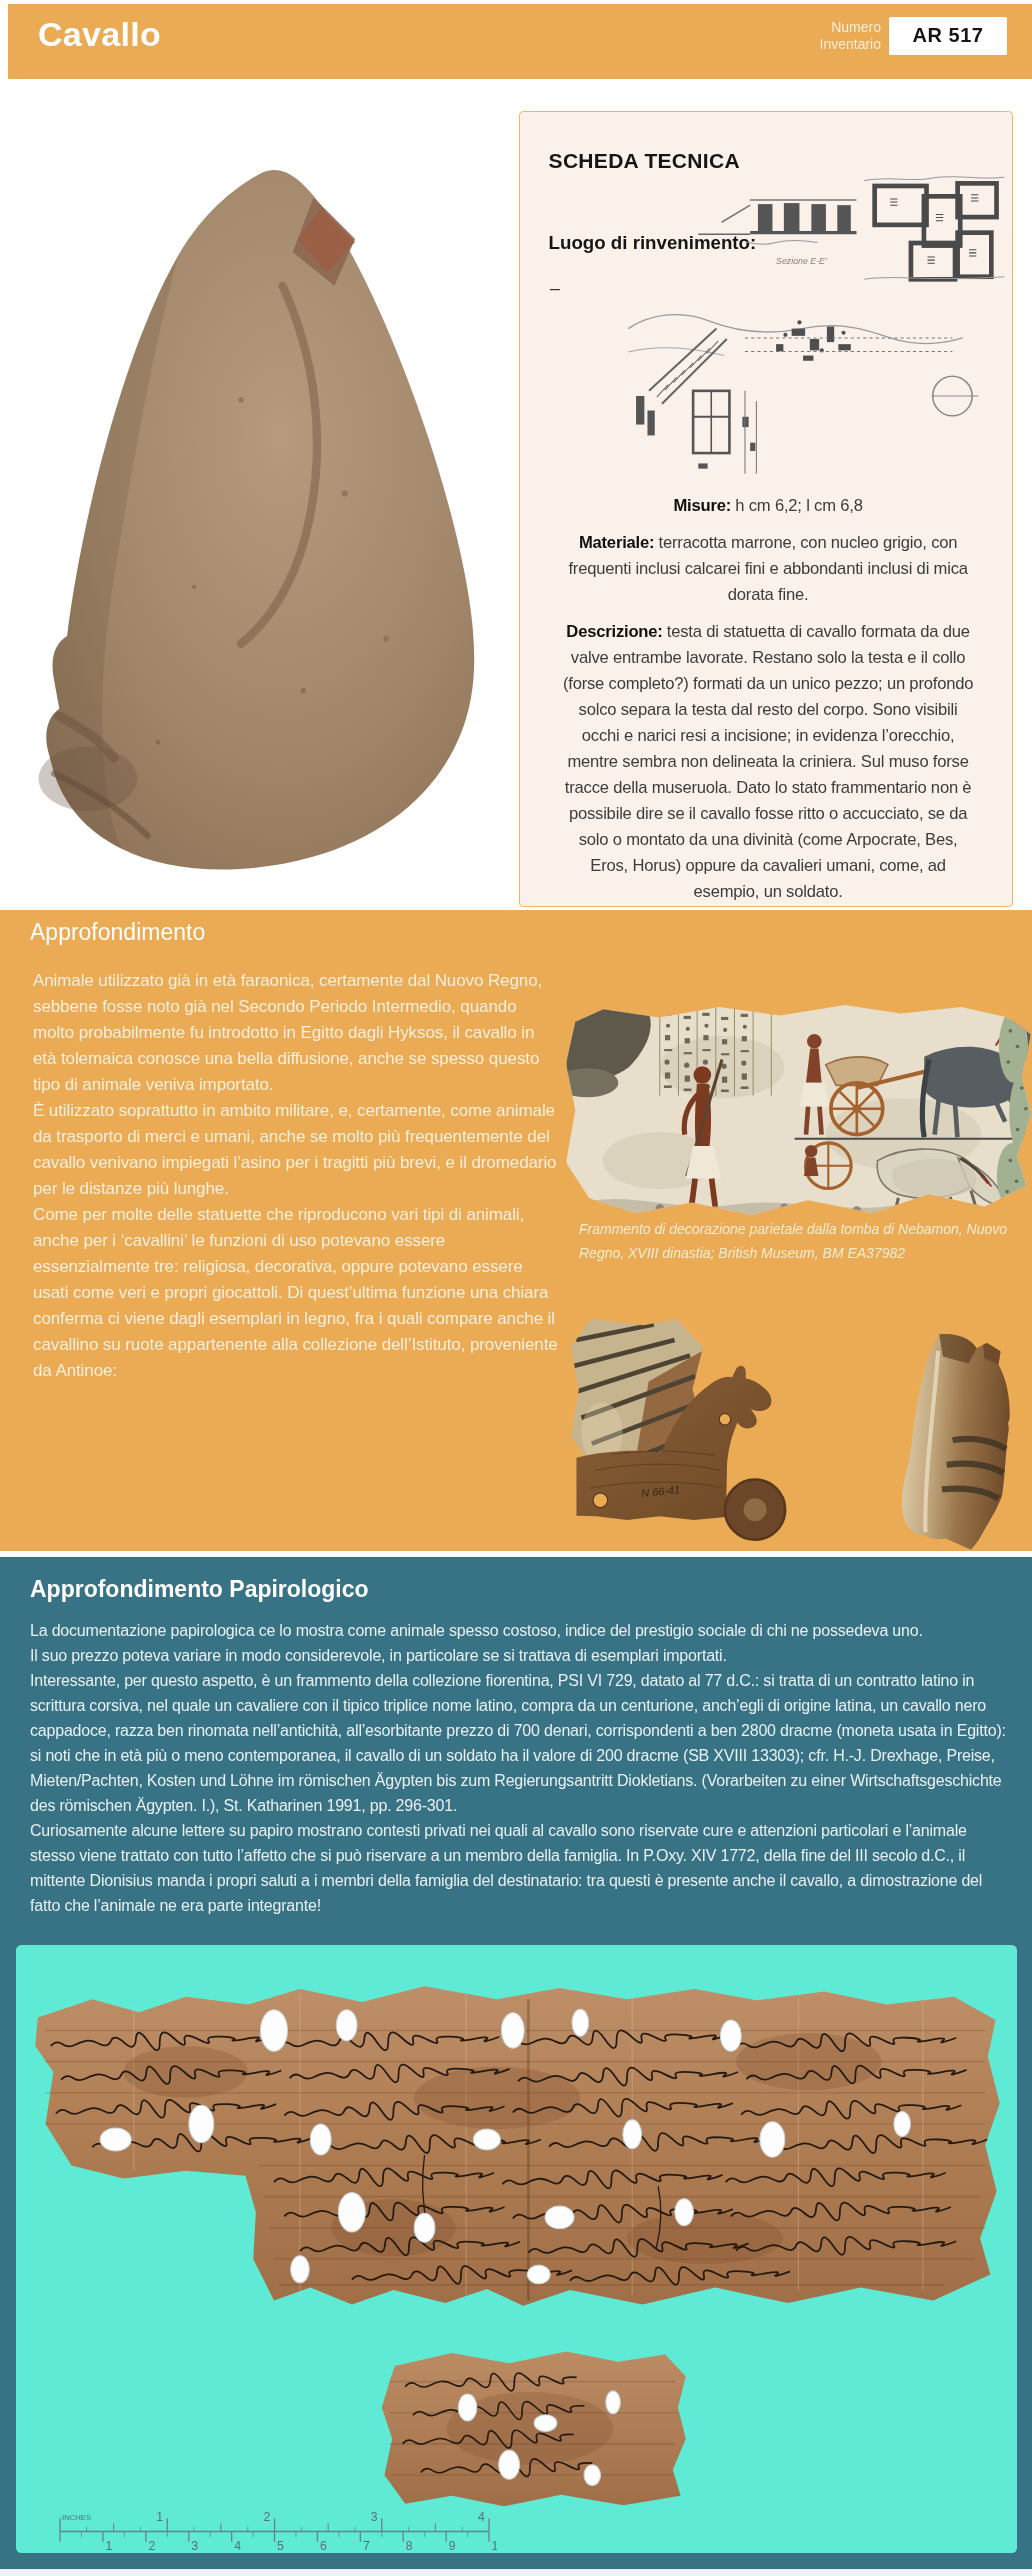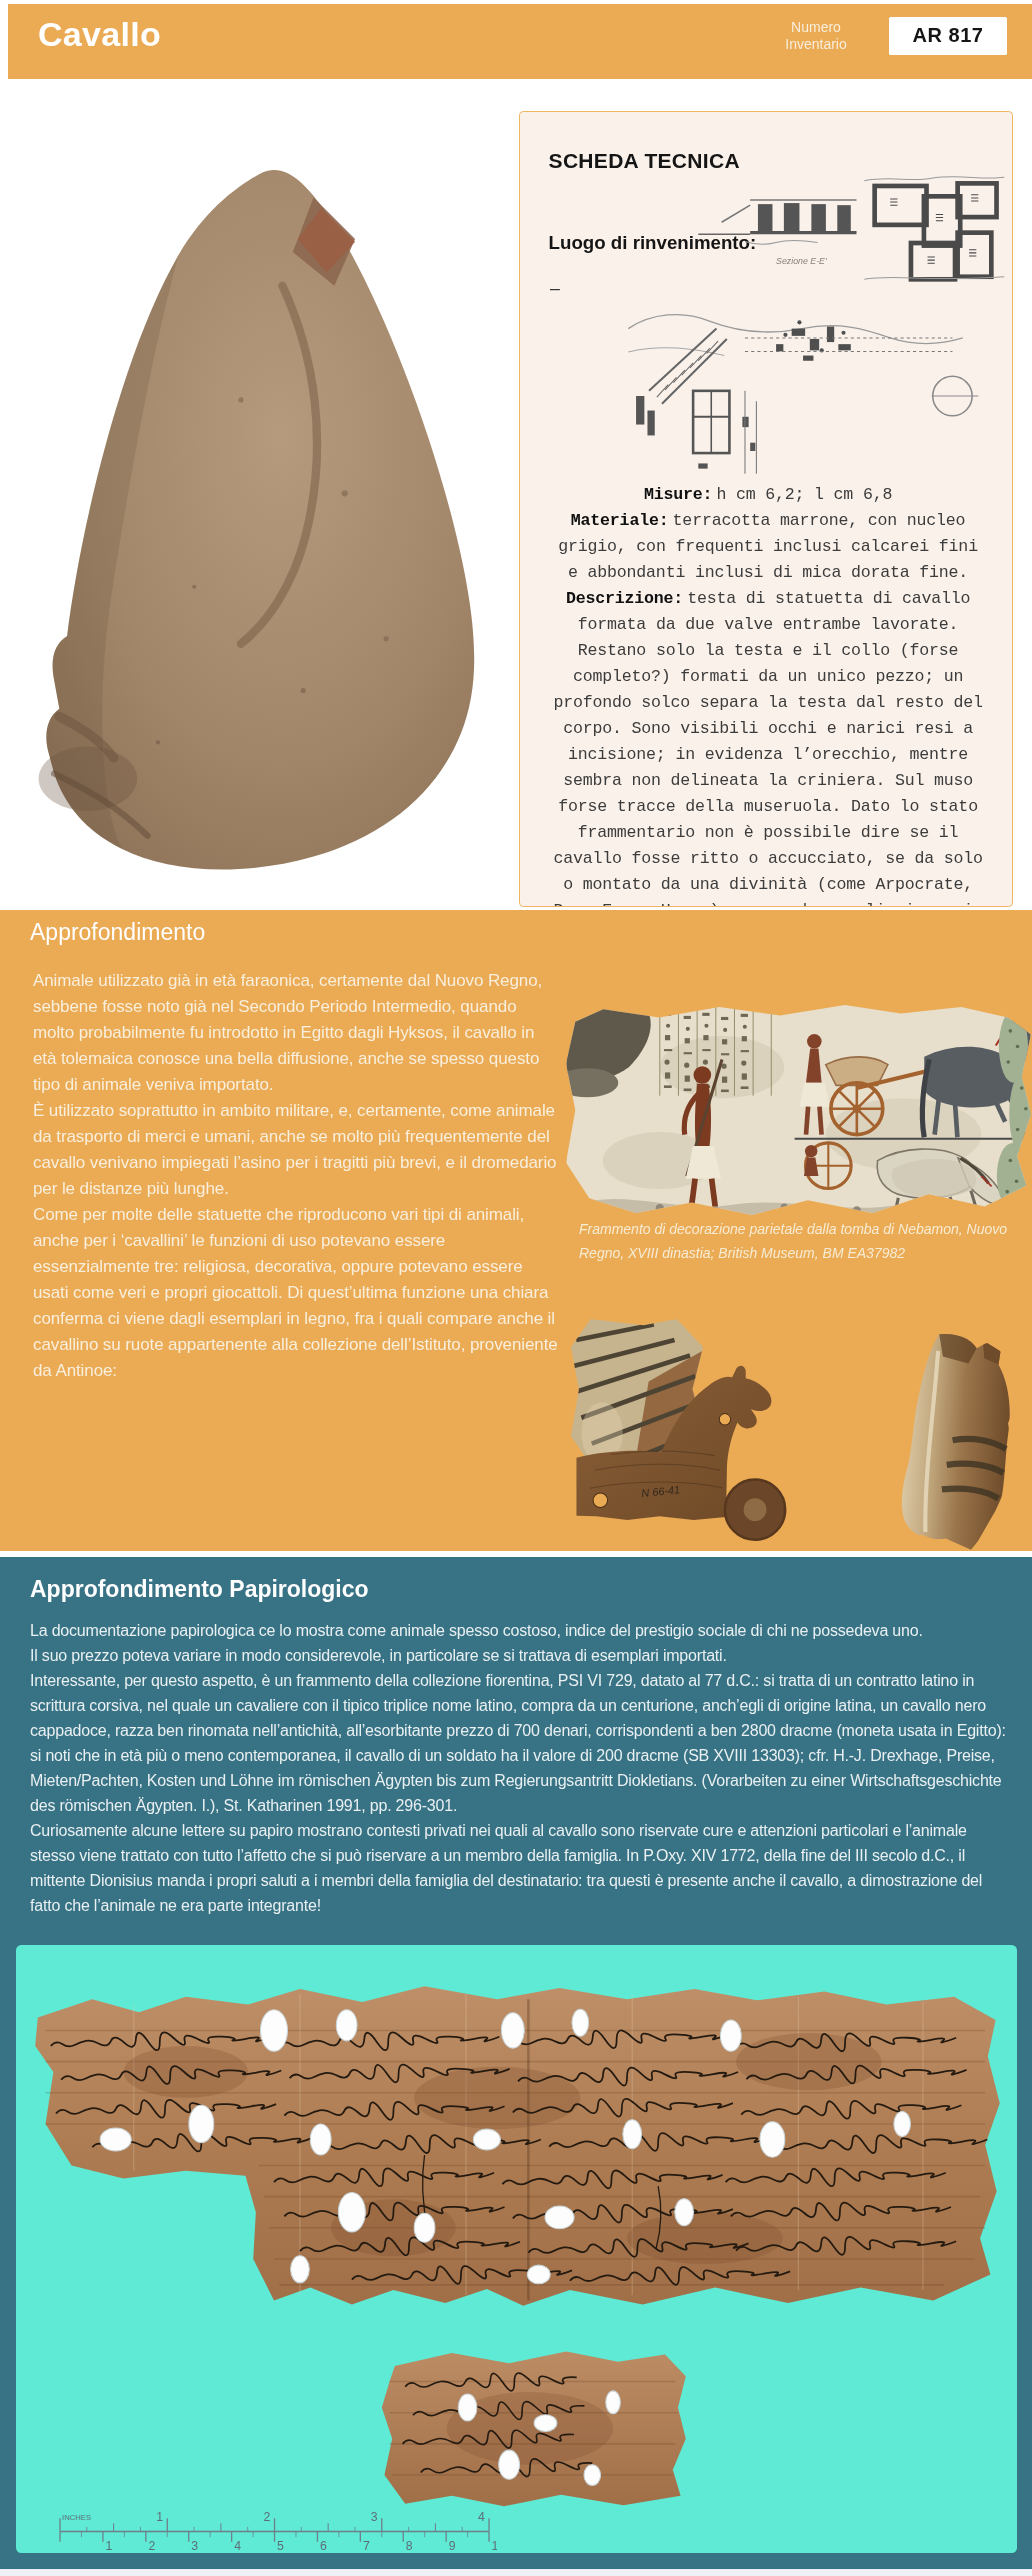--- a/index.html
+++ b/index.html
@@ -15,35 +15,35 @@
     --footer:#EEF0F5;
   }
   *{box-sizing:border-box;margin:0;padding:0;}
   html,body{background:#fff;}
   body{font-family:"Liberation Sans", sans-serif;}
   .page{position:relative;width:1033px;height:2576px;background:#ffffff;overflow:hidden;}
 
   
   .header{position:absolute;left:8px;top:4.2px;width:100%;height:75px;background:var(--orange);}
   .page-title{position:absolute;left:30px;top:10.4px;font-size:34px;font-weight:700;color:#ffffff;letter-spacing:0.3px;}
-  .inv-label{position:absolute;left:743px;top:14.5px;width:130px;text-align:center;font-size:14px;line-height:17.7px;color:#F7EEDC;}
+  .inv-label{position:absolute;left:743px;top:14.5px;width:130px;text-align:right;font-size:14px;line-height:17.7px;color:#F7EEDC;}
   .inv-box{position:absolute;left:881px;top:12.5px;width:118px;height:38px;background:#ffffff;border-radius:1.6px;
            display:flex;align-items:center;justify-content:center;font-size:20px;font-weight:700;color:#151515;letter-spacing:0.5px;}
 
   
   .main{position:absolute;left:0;top:79px;width:100%;height:831px;background:#fff;text-align:center;}
   .artifact-photo{position:absolute;left:23.4px;top:51px;width:467px;height:763px;}
   .scheda-panel{position:absolute;left:519px;top:32px;width:494px;height:796px;background:var(--panel-bg);
                 border:1.6px solid var(--panel-border);border-radius:4.2px;overflow:hidden;}
   .scheda-title{position:absolute;left:28.6px;top:37px;font-size:21px;font-weight:800;color:#151515;letter-spacing:0.3px;}
   .luogo-label{position:absolute;left:28.6px;top:120px;font-size:18.7px;font-weight:700;color:#151515;}
   .luogo-value{position:absolute;left:30px;top:166px;font-size:17.7px;color:#333;}
   .siteplan{position:absolute;left:100px;top:61px;width:390px;height:306px;}
   .fields{position:absolute;left:28.6px;top:370px;width:439px;font-size:16.6px;line-height:26px;color:var(--ink);letter-spacing:-0.2px;}
-  .fields p{margin:0;font-family:Liberation Mono, monospace;}
+  .fields p{margin:11px;}
   .fields b{color:var(--ink-strong);margin-right:4.2px;}
 
   
   .appro{position:absolute;left:0;top:910px;width:100%;height:641px;background:var(--orange);}
   .appro-title{position:absolute;left:30px;top:9.3px;font-size:23px;font-weight:400;color:#fff;}
   .appro-text{position:absolute;left:33px;top:58px;width:526px;font-size:17px;line-height:26px;color:var(--cream);letter-spacing:-0.1px;}
   .appro-text p{margin:0;}
   .painting{position:absolute;left:566px;top:95px;width:465px;height:210px;
             clip-path:polygon(2% 8%,8% 2%,20% 6%,33% 1%,46% 5%,60% 0%,72% 4%,85% 1%,95% 6%,100% 14%,98% 34%,100% 52%,97% 72%,99% 86%,90% 96%,78% 90%,66% 99%,52% 93%,40% 100%,27% 94%,15% 99%,5% 92%,0% 75%,2% 50%,0% 28%);}
   .painting-caption{position:absolute;left:579px;top:307px;width:457px;font-size:14px;line-height:24px;
@@ -72,21 +72,21 @@
 <body>
 
 <div class="page">
 
   <header class="header">
     <h1 class="page-title">Cavallo</h1>
     <div class="inv-label">
       <span>Numero</span><br>
       <span>Inventario</span>
     </div>
-    <div class="inv-box">AR 817</div>
+    <div class="inv-box">AR 517</div>
   </header>
 
   <section class="main">
 
     <div class="artifact-photo">
       <svg viewBox="0 0 900 1470" width="467" height="763">
         <defs>
           <radialGradient id="tg" cx="55%" cy="38%" r="80%">
             <stop offset="0" stop-color="#B59A7E"></stop>
             <stop offset=".55" stop-color="#A3876A"></stop>

